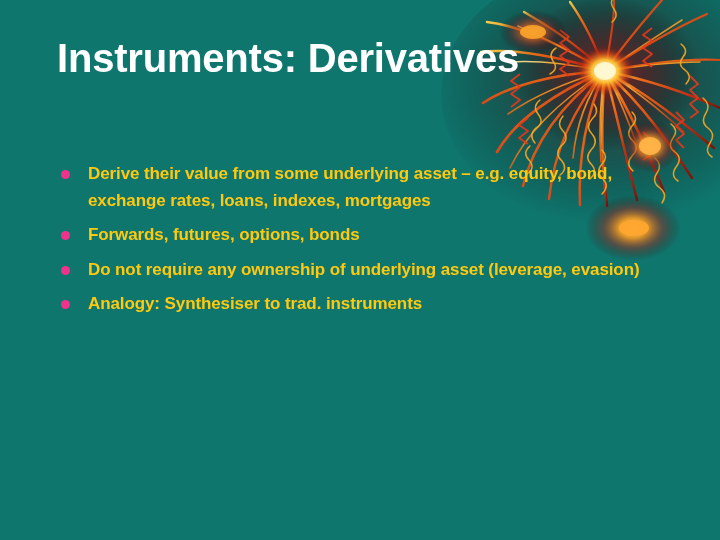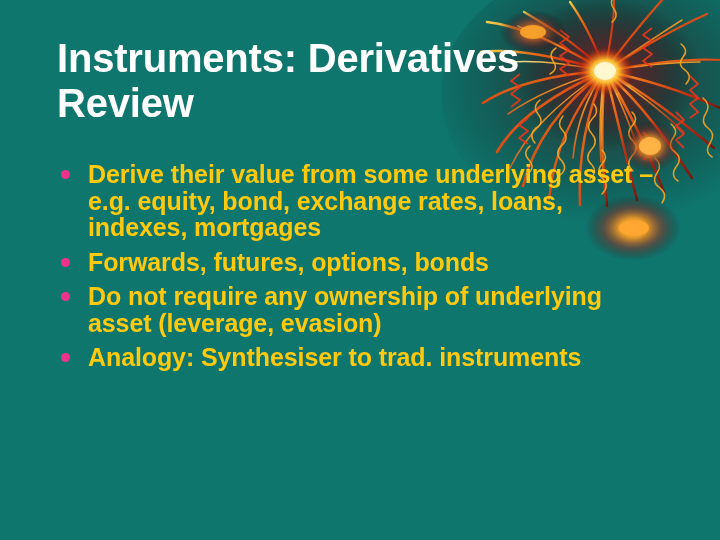--- a/index.html
+++ b/index.html
@@ -62,21 +62,21 @@
     position: absolute;
     left: 5px;
     top: 9px;
     width: 9px;
     height: 9px;
     border-radius: 50%;
     background: #f0328c;
   }
   .bullet-text {
     color: #ffc90e;
-    font-size: 25px;
+    font-size: 17px;
     font-weight: bold;
     line-height: 26.5px;
     letter-spacing: -0.1px;
     display: block;
     max-width: 582px;
   }
 </style>
 </head>
 <body>
 
@@ -195,21 +195,20 @@
     <ellipse cx="650" cy="146" rx="11" ry="9" fill="#ffb347" opacity="0.95"></ellipse>
     <ellipse cx="633" cy="228" rx="48" ry="33" fill="url(#gSpotA)"></ellipse>
     <ellipse cx="634" cy="228" rx="15" ry="8" fill="#ffa52e" opacity="0.95"></ellipse>
 
     <ellipse cx="605" cy="71" rx="30" ry="25" fill="url(#gCore)"></ellipse>
     <ellipse cx="605" cy="71" rx="11" ry="9" fill="#fff8d0" opacity="0.95"></ellipse>
   </svg>
 
   <div id="title-block">
     <div class="title-line">Instruments: Derivatives</div>
-    <div class="title-line">Review</div>
   </div>
 
   <div id="body-block">
 
     <div class="bullet-row">
       <span class="bullet-dot"></span>
       <span class="bullet-text">Derive their value from some underlying asset – e.g. equity, bond, exchange rates, loans, indexes, mortgages</span>
     </div>
 
     <div class="bullet-row">

